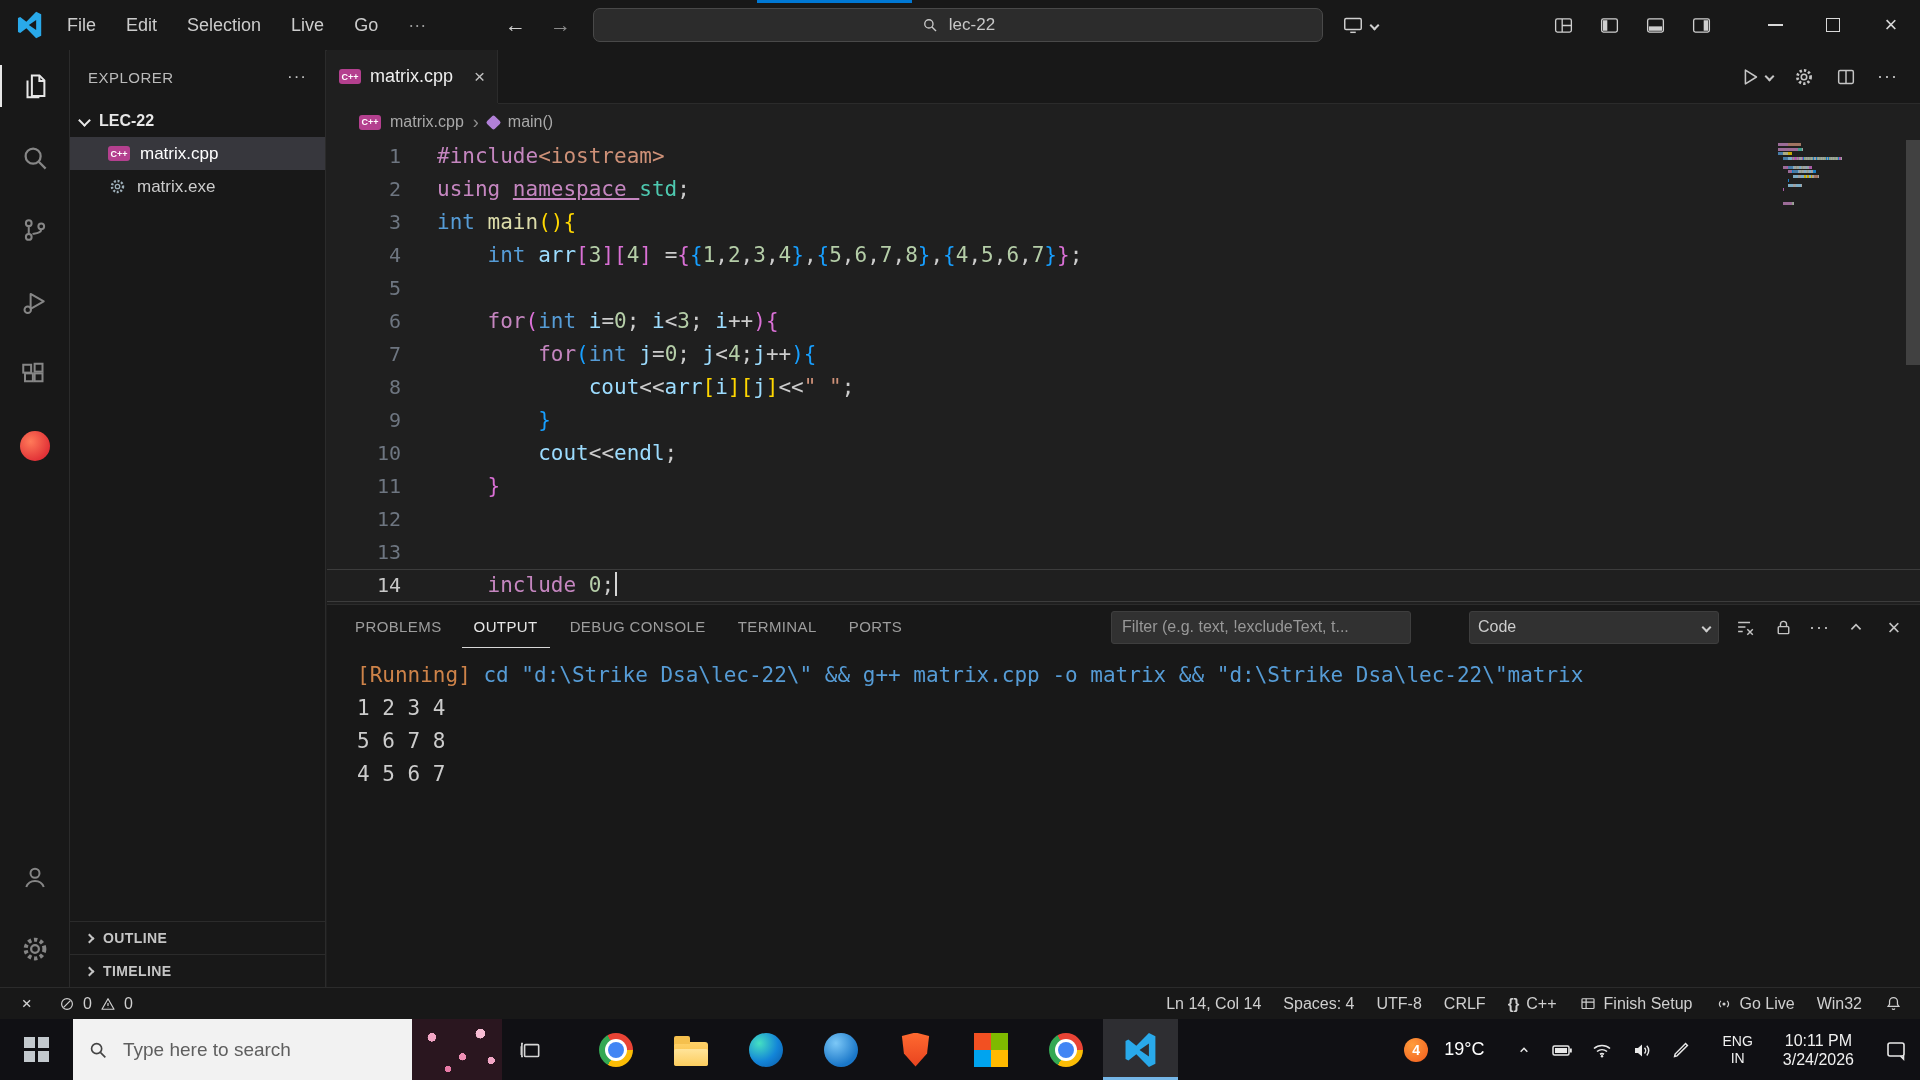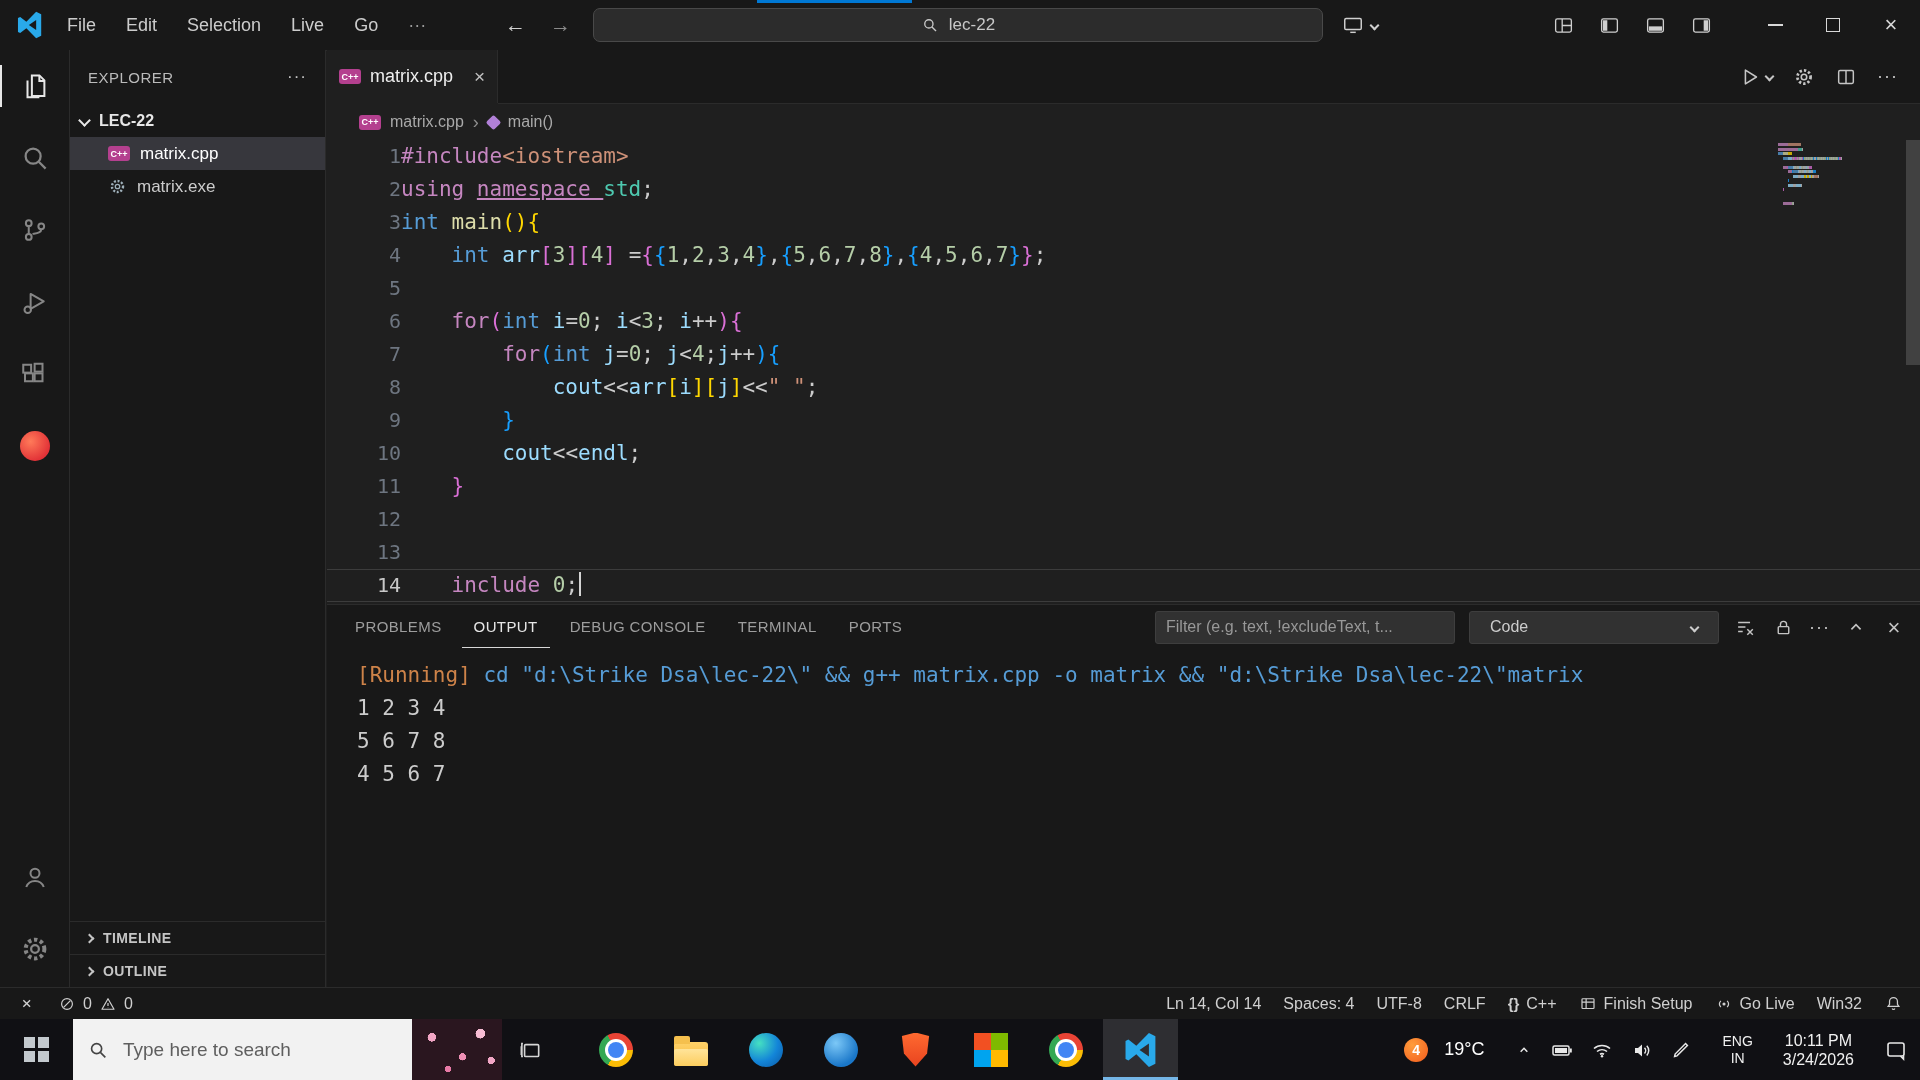--- a/index.html
+++ b/index.html
@@ -59,38 +59,38 @@
   .more-dots{font-size:18px;letter-spacing:1px;color:#c5c5c5;}
   .breadcrumbs{height:36px;display:flex;align-items:center;gap:9px;padding-left:32px;color:#a9a9a9;font-size:16px;}
   .method-ic{width:11px;height:11px;background:#b180d7;border-radius:2px;transform:rotate(45deg);}
   .bc-sep{font-size:18px;color:#8f8f8f;}
 
   .code-area{position:absolute;top:90px;left:0;right:0;height:465px;overflow:hidden;font-family:"DejaVu Sans Mono","Liberation Mono",monospace;}
   .cline{display:flex;height:33px;line-height:33px;font-size:21px;box-sizing:border-box;}
   .cline.current{box-shadow:inset 0 1px 0 #3c3c3c,inset 0 -1px 0 #3c3c3c;}
   .lnum{width:74px;flex:none;text-align:right;color:#6e7681;font-size:20px;}
   .cline.current .lnum{color:#c8c8c8;}
-  .ltext{white-space:pre;}
+  .ltext{margin-left:36px;white-space:pre;}
   .caret{display:inline-block;width:2px;height:24px;background:#d4d4d4;vertical-align:-4px;margin-left:1px;}
   .minimap{position:absolute;top:3px;right:22px;width:120px;}
   .mm-line{height:3px;margin-bottom:1.5px;display:flex;}
   .mm-line span{height:100%;display:inline-block;opacity:.75;}
   .vscroll{position:absolute;top:0;right:0;width:14px;height:100%;}
   .vthumb{position:absolute;top:0;right:0;width:14px;height:225px;background:rgba(121,121,121,.38);}
 
   
   .panel{position:absolute;left:0;right:0;bottom:0;height:383px;background:#181818;border-top:1px solid #2b2b2b;box-sizing:border-box;}
   .panel-head{height:44px;display:flex;align-items:center;padding:0 14px 0 16px;}
   .ptabs{display:flex;height:44px;}
   .ptab{margin-right:8px;padding:0 12px;height:43px;line-height:44px;font-size:15px;letter-spacing:.4px;color:#9d9d9d;box-sizing:border-box;}
   .ptab.active{color:#e7e7e7;border-bottom:1px solid #d7d7d7;}
   .panel-right{margin-left:auto;display:flex;align-items:center;gap:14px;color:#c5c5c5;}
   .filter-input{width:300px;height:33px;box-sizing:border-box;background:#313131;border:1px solid #3e3e3e;border-radius:3px;color:#cccccc;font-size:16px;padding:0 10px;outline:none;font-family:inherit;}
   .filter-input::placeholder{color:#989898;}
-  .channel-select{width:250px;height:33px;box-sizing:border-box;background:#313131;border:1px solid #3e3e3e;border-radius:3px;display:flex;align-items:center;padding:0 20px;font-size:16px;color:#cccccc;}
+  .channel-select{width:250px;height:33px;box-sizing:border-box;background:#313131;border:1px solid #3e3e3e;border-radius:3px;display:flex;align-items:center;padding:0 8px;font-size:16px;color:#cccccc;margin-left:44px;}
   .channel-select .chev{margin-left:auto;}
   .p-ic{display:grid;place-items:center;width:24px;height:24px;}
   .panel-body{padding:10px 0 0 30px;font-family:"DejaVu Sans Mono","Liberation Mono",monospace;font-size:21px;line-height:33px;}
   .oline{min-height:33px;white-space:pre;}
 
   
   .statusbar{position:absolute;left:0;right:0;bottom:61px;height:32px;background:#181818;border-top:1px solid #2b2b2b;box-sizing:border-box;display:flex;align-items:center;font-size:16px;color:#cfcfcf;}
   .sb-item{display:flex;align-items:center;gap:7px;padding:0 11px;height:100%;}
   .sb-left{display:flex;align-items:center;padding-left:6px;}
   .sb-right{margin-left:auto;display:flex;align-items:center;padding-right:6px;}
@@ -302,25 +302,25 @@
               <circle cx="12" cy="12" r="7" fill="none" stroke="#9fb0ba" stroke-width="3" stroke-dasharray="2.5 2.1"></circle>
               <circle cx="12" cy="12" r="2.8" fill="none" stroke="#9fb0ba" stroke-width="1.6"></circle>
             </svg>
           </div>
           <div class="flabel">matrix.exe</div>
         </div>
       </div>
     <div class="sb-bottom">
       <div class="sb-sec">
         <span class="chev right sm"></span>
-        <span>TIMELINE</span>
+        <span>OUTLINE</span>
       </div>
       <div class="sb-sec">
         <span class="chev right sm"></span>
-        <span>OUTLINE</span>
+        <span>TIMELINE</span>
       </div>
     </div>
   </div>
 
   <div class="editor">
     <div class="tabbar">
       <div class="tab">
         <span class="cpp-chip">C++</span>
         <span>matrix.cpp</span>
         <span class="tab-close">×</span>

